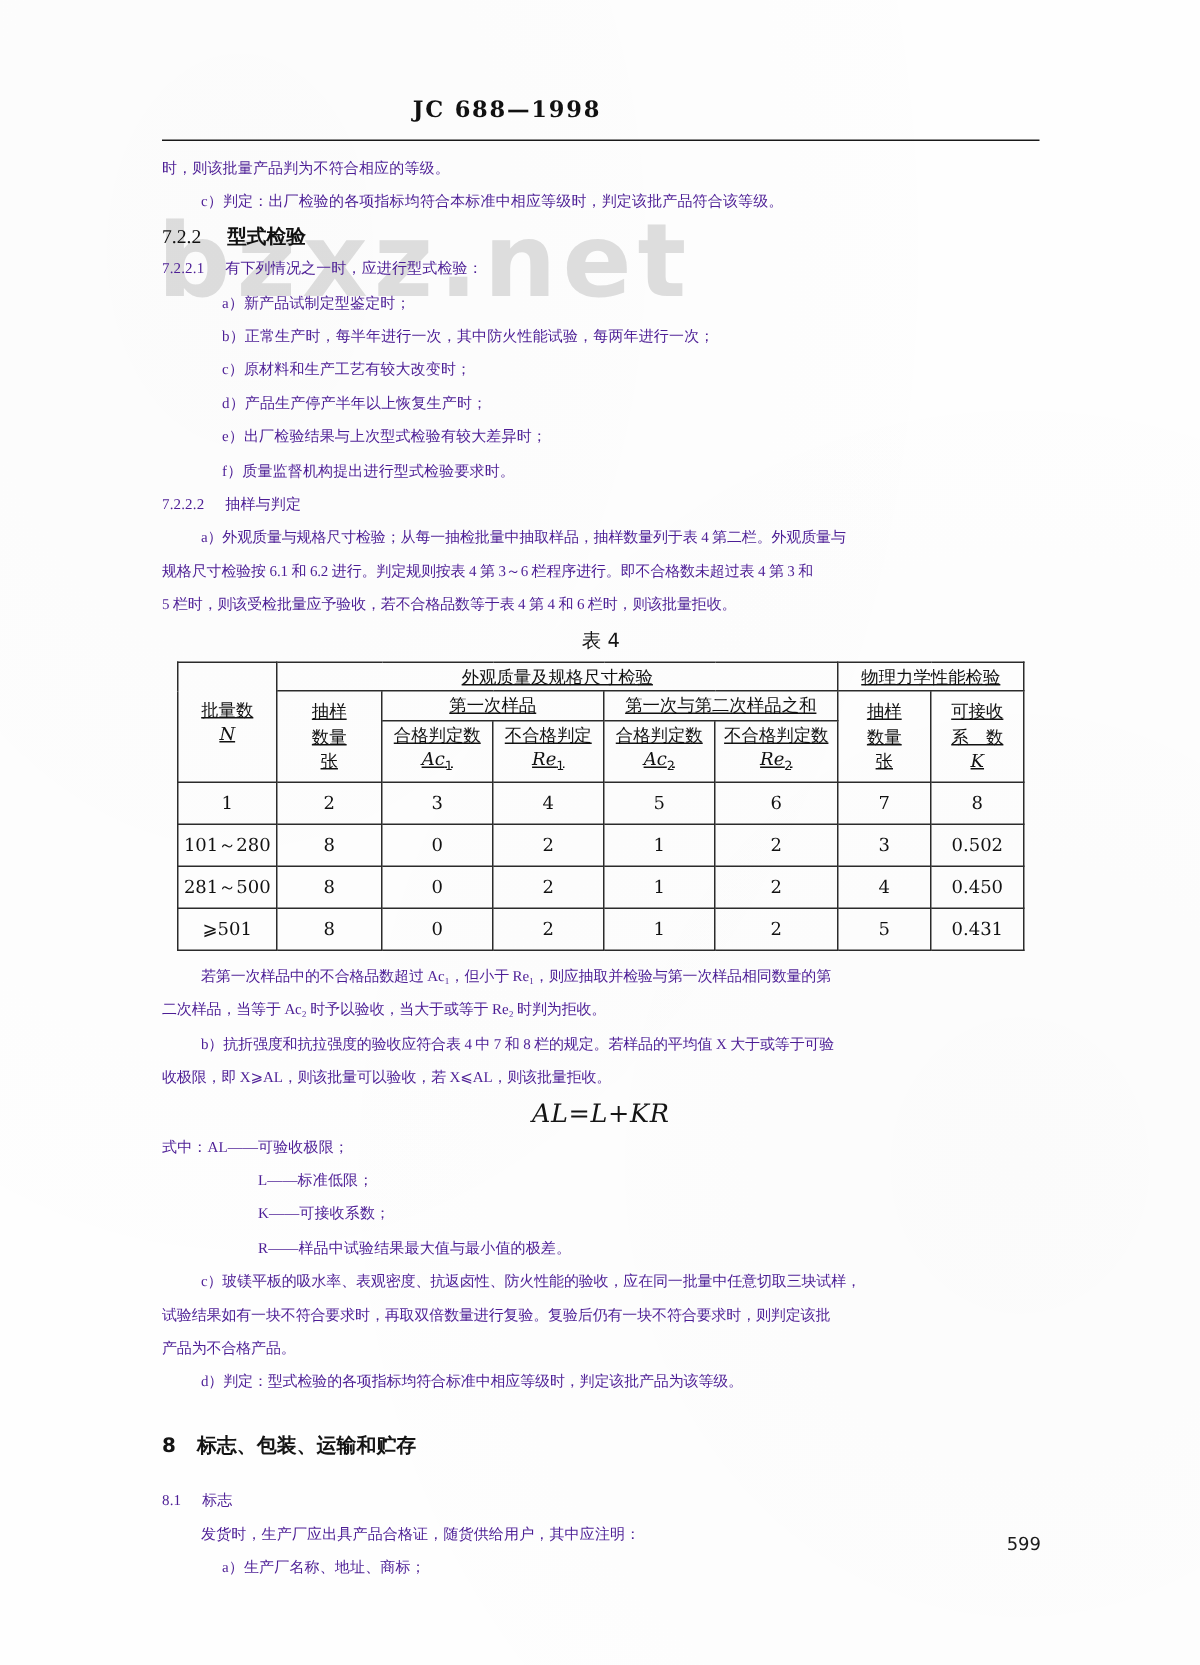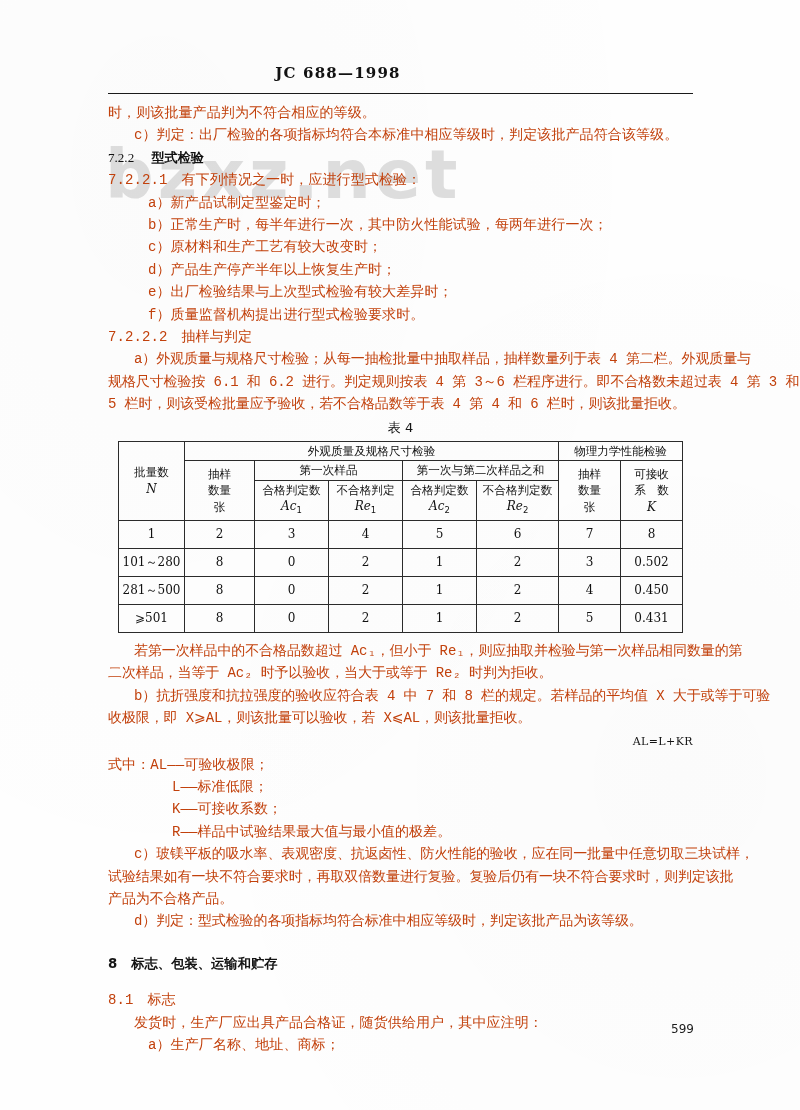--- a/index.html
+++ b/index.html
@@ -70,24 +70,24 @@
   }
 
   .content {
     position: absolute;
     top: 102px;
     left: 108px;
     width: 585px;
   }
 
   .ln {
-    font-family: Liberation Mono, monospace;
-    font-size: 14px;
+    font-family: Liberation Serif, serif;
+    font-size: 10px;
     line-height: 22.4px;
-    color: #c2410c;
+    color: #4c1d95;
     white-space: nowrap;
     letter-spacing: 0.1px;
   }
   .ln.ind1 { padding-left: 26px; }
   .ln.ind2 { padding-left: 40px; }
   .ln.ind3 { padding-left: 64px; }
   .ln.tight { letter-spacing: -0.1px; }
   .clause {
     font-family: Liberation Serif, serif;
     font-size: 13.1px;
@@ -100,23 +100,24 @@
     font-family: "DejaVu Sans", "Liberation Sans", sans-serif;
     font-size: 13.3px;
     font-weight: bold;
     line-height: 22.4px;
   }
   .spacer-sm { height: 7px; }
   .spacer-md { height: 14px; }
   .spacer-lg { height: 20px; }
 
   .formula {
-    text-align: right;
+    text-align: center;
     font-family: "DejaVu Serif", "Liberation Serif", serif;
-    font-size: 11px;
+    font-style: italic;
+    font-size: 17px;
     line-height: 24px;
     letter-spacing: 0.4px;
   }
 
   
   .table-caption {
     text-align: center;
     font-size: 13px;
     line-height: 20px;
     margin-top: 2px;
@@ -133,20 +134,21 @@
   table.t4 td {
     border: 1px solid #2b2b2b;
     text-align: center;
     vertical-align: middle;
     padding: 1px 2px;
     line-height: 16.5px;
     font-family: "DejaVu Sans", "Liberation Sans", sans-serif;
   }
   table.t4 td.hd {
     font-size: 11.6px;
+    text-decoration: underline;
   }
   table.t4 td.num {
     font-family: "DejaVu Serif", "Liberation Serif", serif;
     font-size: 12px;
     height: 25px;
   }
   table.t4 .sub {
     font-size: 8.5px;
     vertical-align: sub;
   }

